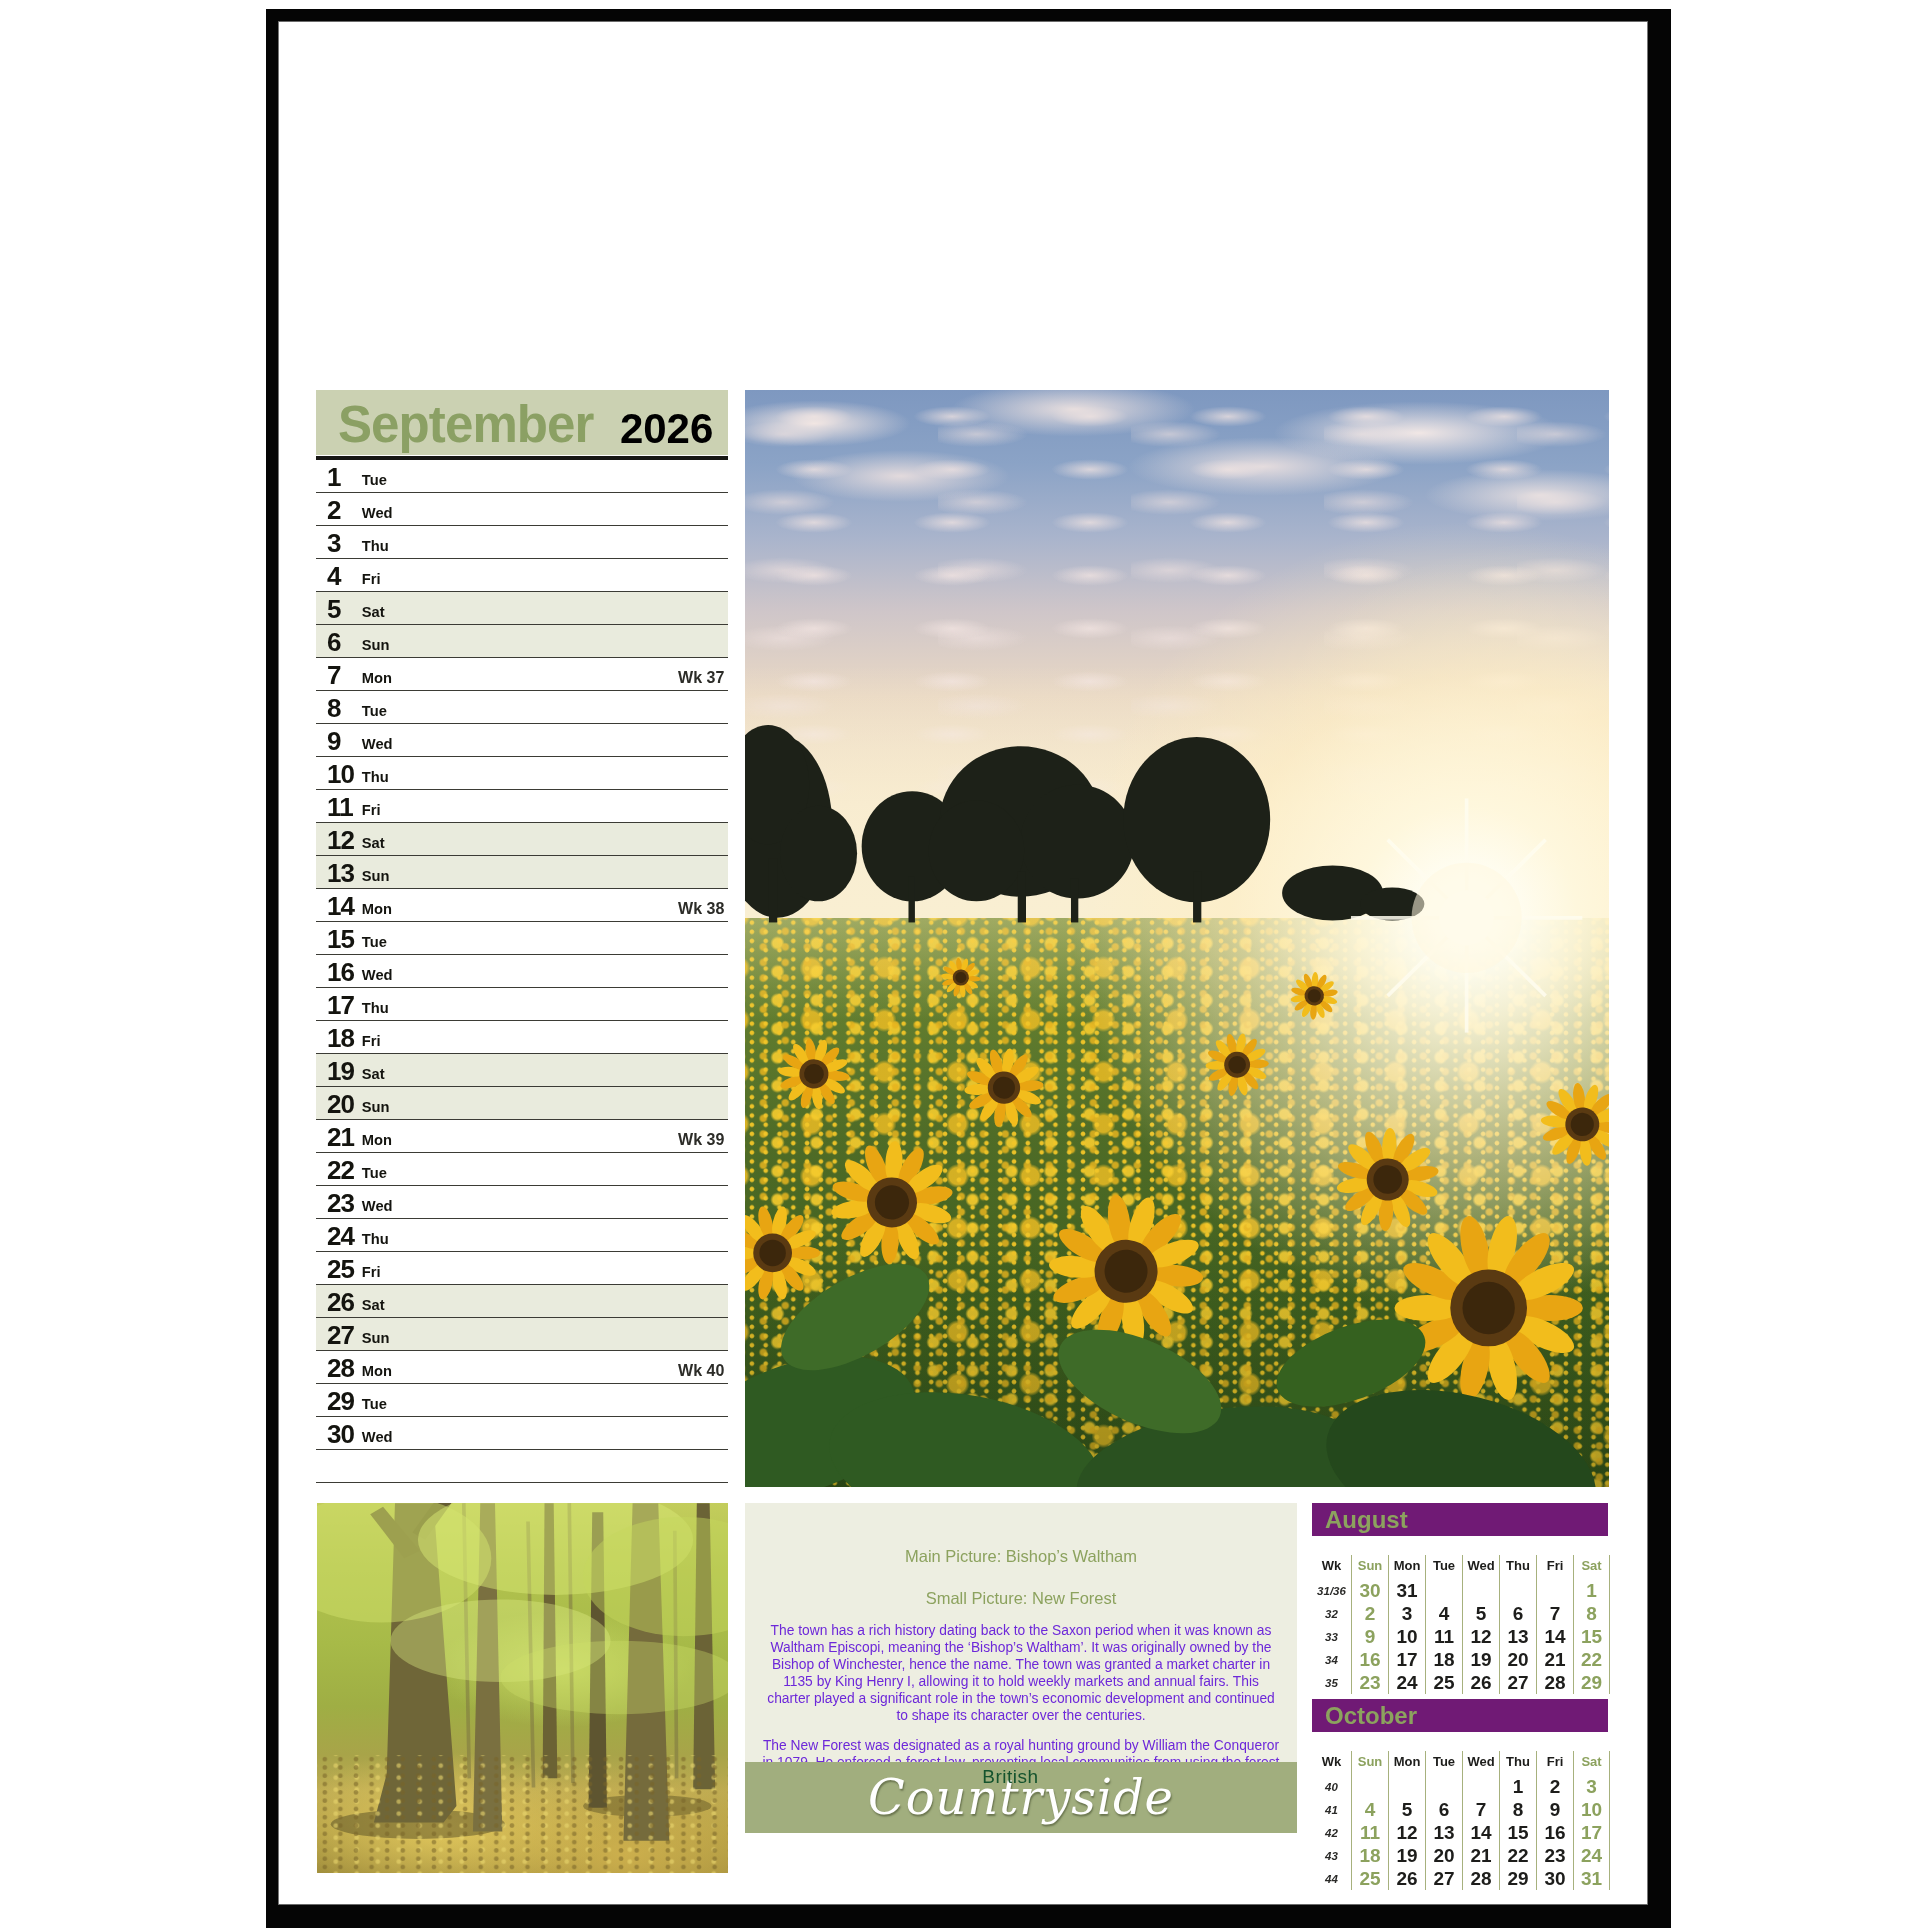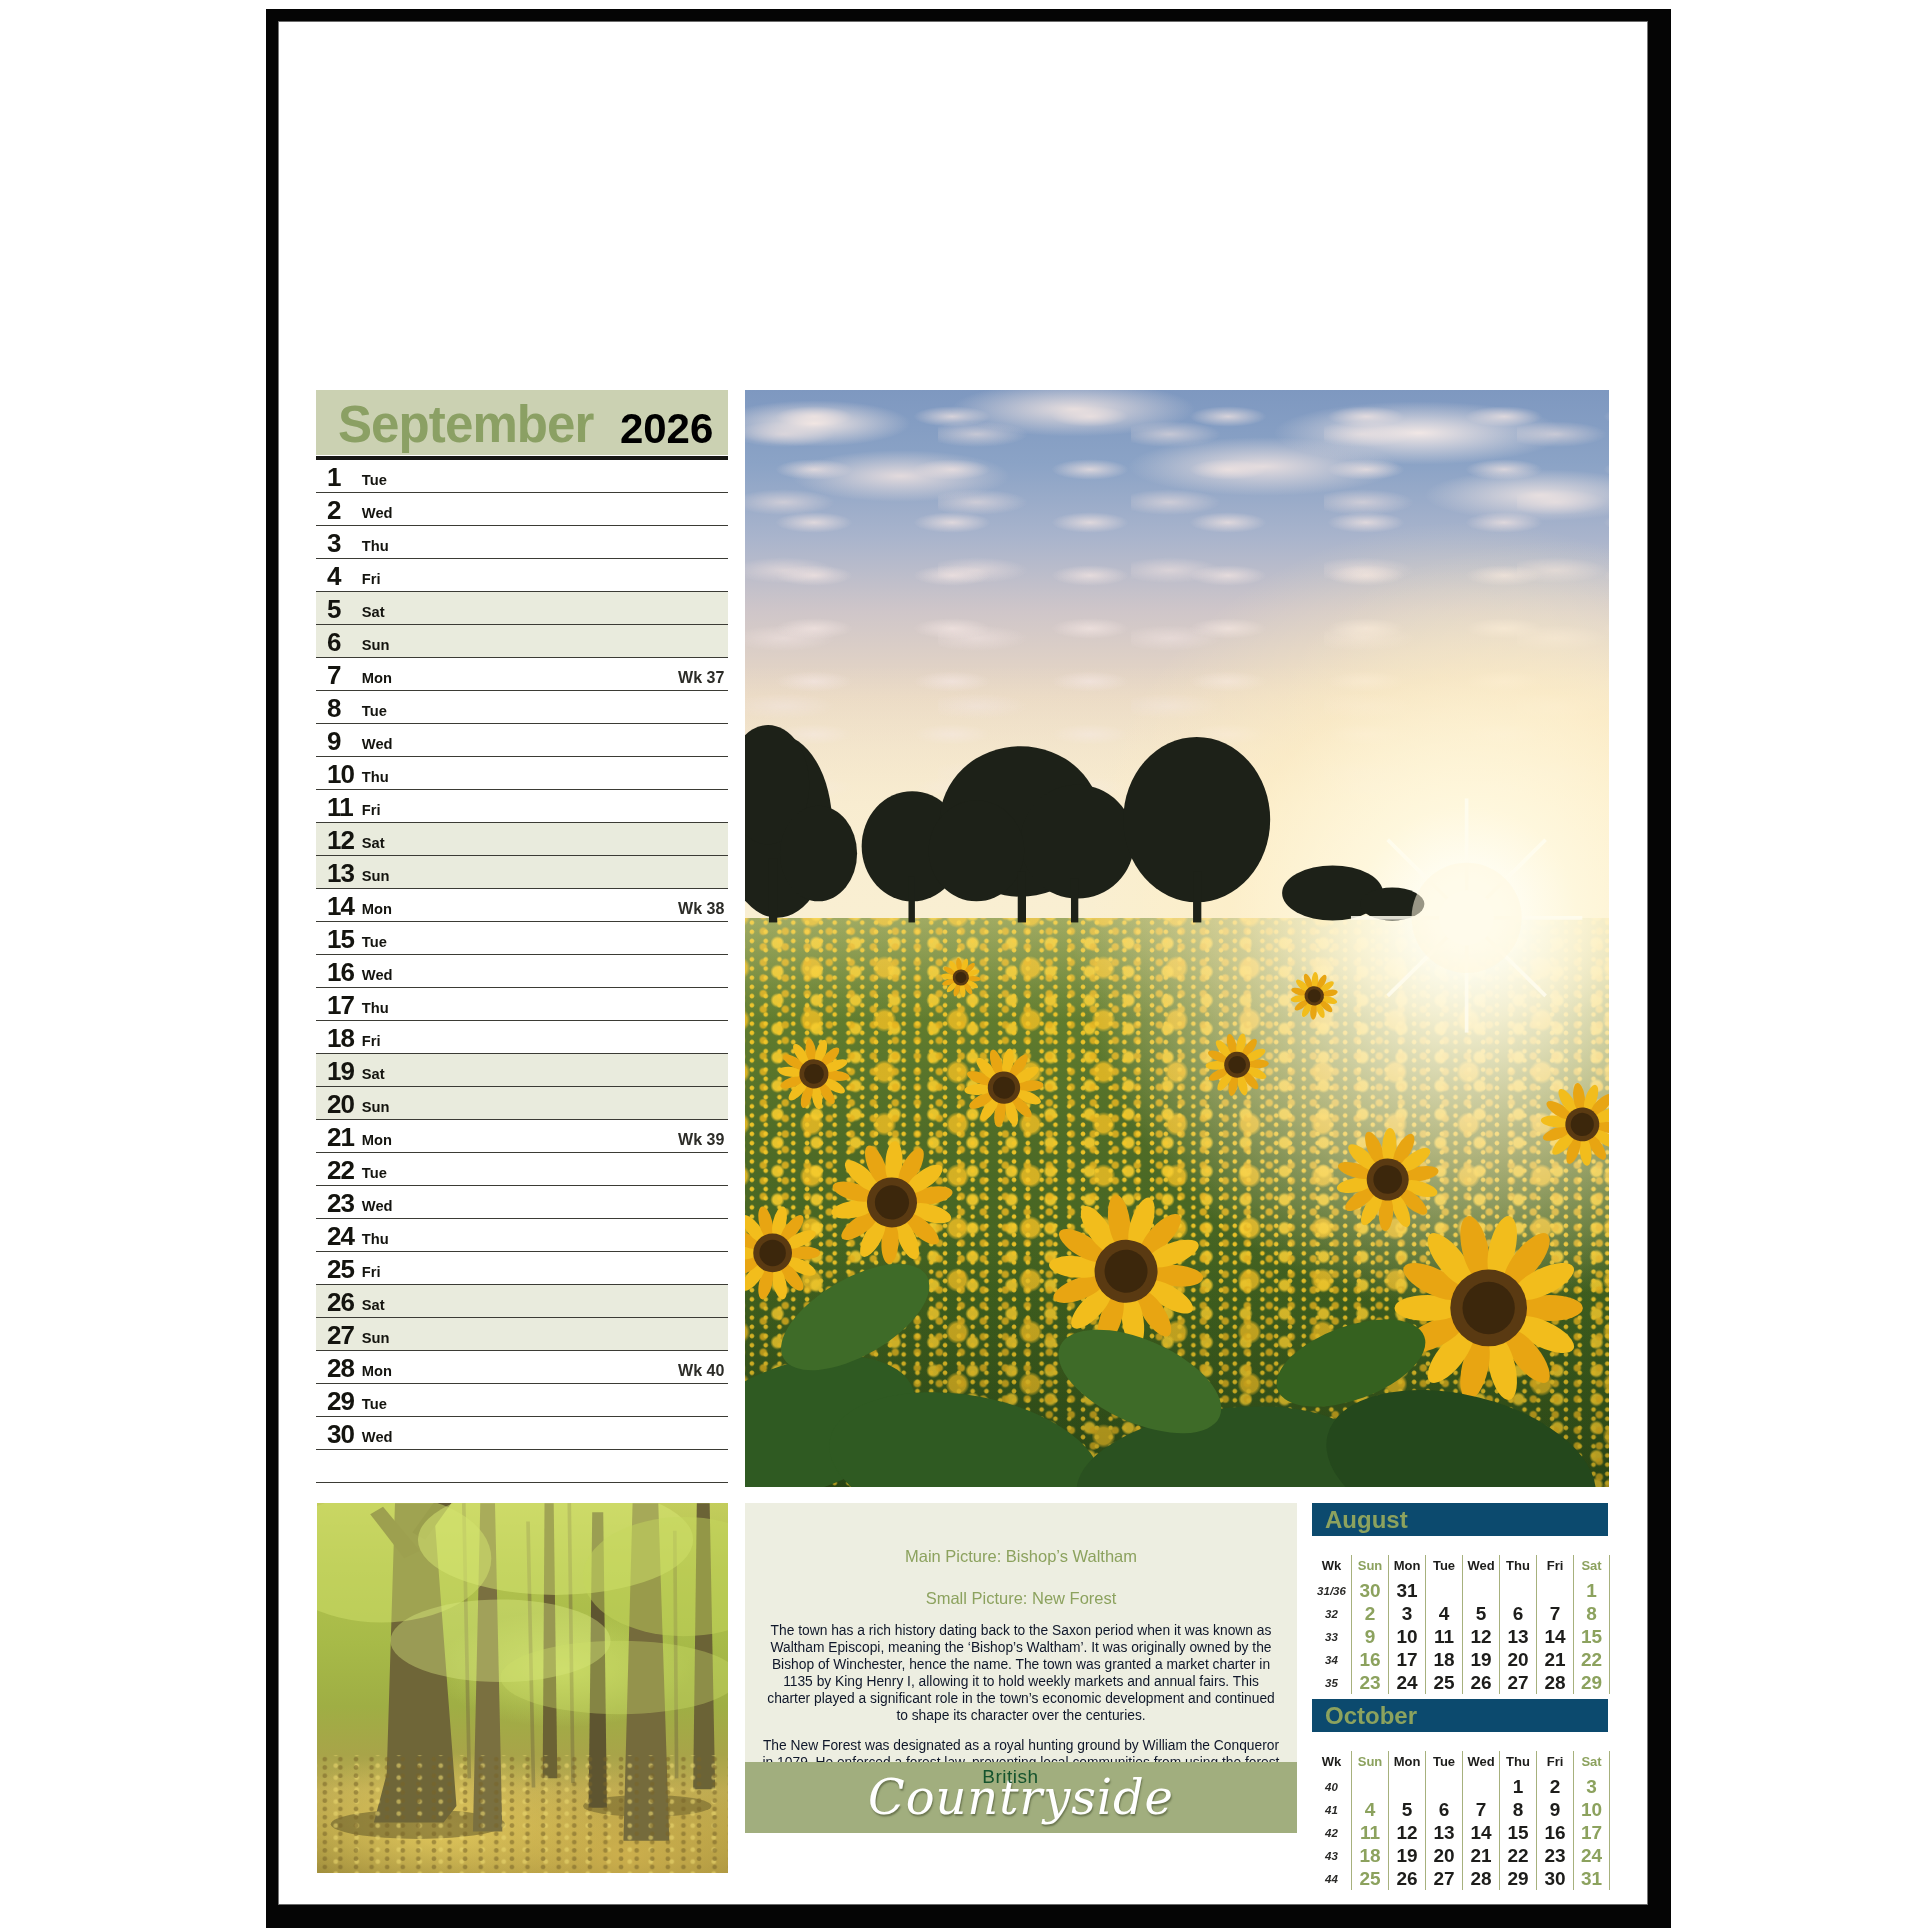--- a/index.html
+++ b/index.html
@@ -71,30 +71,30 @@
     background:
       radial-gradient(ellipse 331px 147px at 84% 0%, rgba(255,236,170,.75), rgba(255,236,170,0) 72%),
       linear-gradient(180deg,rgba(255,240,190,.28) 0%,rgba(255,240,190,0) 18%,rgba(0,0,0,0) 55%,rgba(10,30,5,.25) 100%);}
   .photo-svg{position:absolute;left:0;top:0;width:864px;height:1097px;}
   
   .info-panel{position:absolute;left:467px;top:1482px;width:552px;}
   .info-header{height:34px;background:#d5d7c2;text-align:center;}
   .info-title{font-size:24px;font-weight:bold;color:#93a862;line-height:34px;}
   .info-body{height:259px;background:#edeee1;text-align:center;box-sizing:border-box;padding-top:22px;}
   .info-sub{font-size:16.5px;color:#8ca25e;line-height:21px;margin-top:21px;}
-  .info-para{font-size:13.8px;color:#0f172a;line-height:17px;margin:13px 16.5px 0;font-weight:500;}
+  .info-para{font-size:13.8px;color:#6d28d9;line-height:17px;margin:13px 16.5px 0;font-weight:500;}
   .brand-band{height:71px;background:#a1ae7e;position:relative;text-align:center;}
   .brand-top{position:absolute;left:43%;top:3.7px;font-size:19px;color:#14532d;letter-spacing:0.5px;}
   .brand-bottom{font-family:"DejaVu Serif",serif;font-style:italic;font-size:48px;color:#ffffff;
     line-height:71px;text-shadow:0.9px 1.8px 1.8px rgba(60,70,40,.55);letter-spacing:0.9px;}
   
   .mini-cal{position:absolute;left:1034px;width:296px;}
   #mini-august{top:1482px;}
   #mini-october{top:1678px;}
-  .mini-header{height:33px;background:#0c4a6e;}
+  .mini-header{height:33px;background:#701a75;}
   .mini-title{font-size:24px;font-weight:bold;color:#8ca25e;line-height:33px;padding-left:13px;}
   .mini-grid{display:grid;grid-template-columns:39px repeat(7,37px);margin-top:19px;}
   .mini-grid span{display:block;text-align:center;box-sizing:border-box;}
   .mh{font-size:13px;font-weight:bold;color:#1d1d1b;height:24px;line-height:22px;}
   .mc{font-size:19px;font-weight:bold;color:#1d1d1b;height:23px;line-height:23px;}
   .wkh{font-size:13px;font-weight:bold;color:#1d1d1b;height:24px;line-height:22px;}
   .wkc{font-size:11.5px;font-weight:bold;color:#2a2a28;height:23px;line-height:24px;font-style:italic;}
   .green{color:#8ca25e;}
   .vline{border-left:1.8px solid #a7b17d;}
   .vlast{border-right:1.8px solid #a7b17d;}

